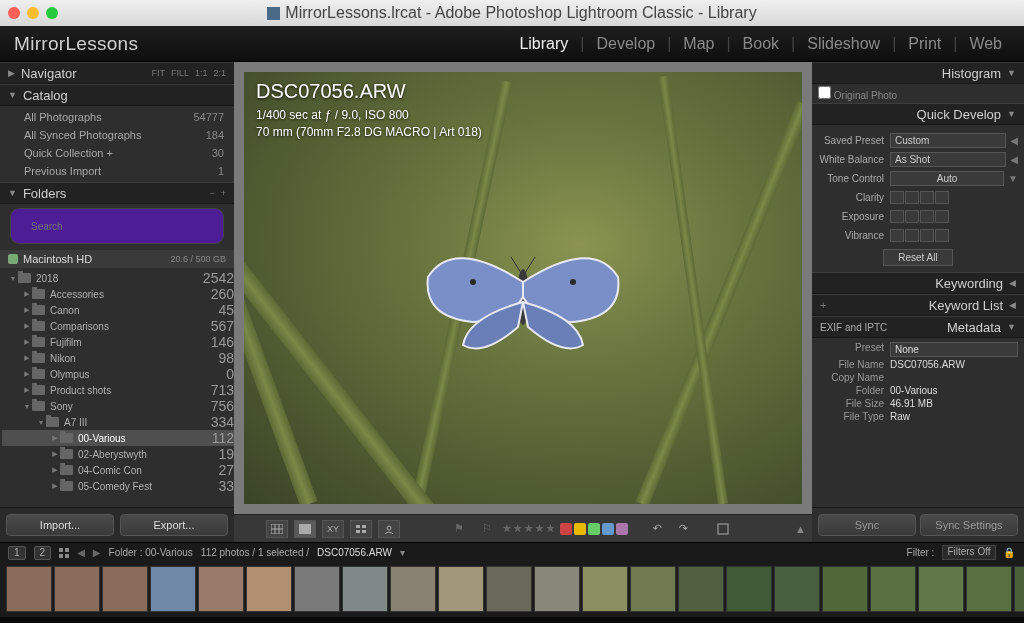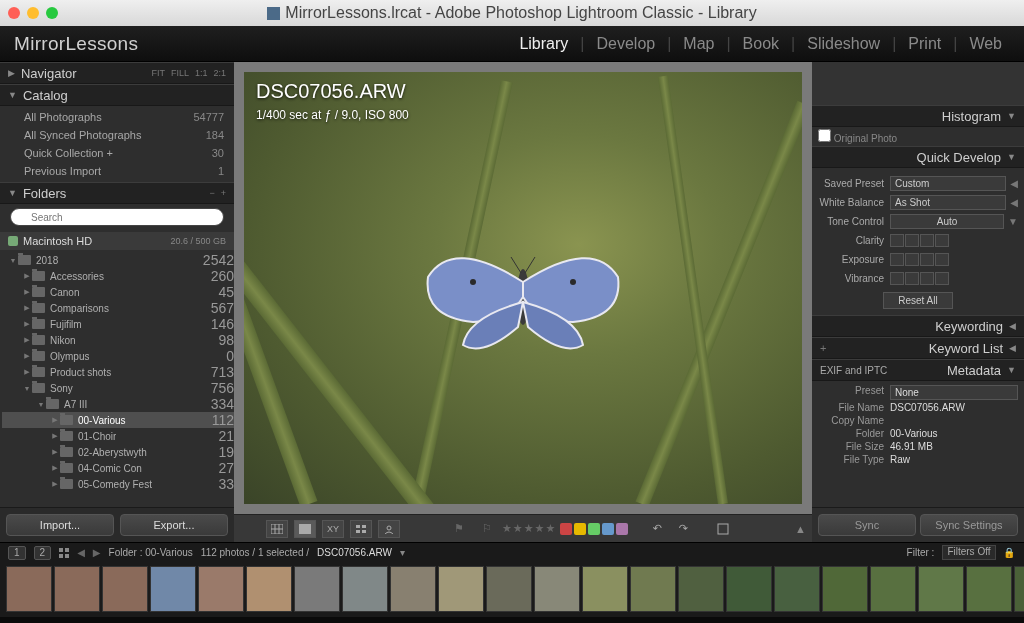--- a/index.html
+++ b/index.html
@@ -14,38 +14,38 @@
 .topbar { height:36px; background:linear-gradient(#1f1f1f,#0e0e0e); display:flex; align-items:center; padding:0 14px; border-bottom:1px solid #000; }
 .brand { font-size:19px; color:#d0d0d0; font-weight:300; letter-spacing:0.3px; }
 .modules { margin-left:auto; display:flex; gap:4px; font-size:16px; }
 .mod { color:#8a8a8a; padding:0 8px; cursor:pointer; font-weight:300; }
 .mod.active { color:#f0f0f0; }
 .mod-sep { color:#444; }
 
 .main { display:flex; height:480px; background:#333; }
 .left-panel, .right-panel { width:210px; background:#2e2e2e; overflow:hidden; display:flex; flex-direction:column; }
 .left-panel { flex:0 0 234px; }
-.right-panel { flex:0 0 212px;margin-top:43px; }
+.right-panel { flex:0 0 212px; }
 .center { flex:1; background:#7a7a7a; display:flex; flex-direction:column; }
 
 .panel-hdr { height:22px; display:flex; align-items:center; padding:0 8px; background:#222; border-top:1px solid #3c3c3c; border-bottom:1px solid #181818; cursor:pointer; }
 .panel-hdr .tri { margin-right:6px; font-size:9px; color:#888; }
 .panel-hdr .lbl { color:#cfcfcf; font-size:13px; }
 .panel-hdr .trail { margin-left:auto; color:#777; font-size:9px; display:flex; gap:6px; }
 .right-panel .panel-hdr { justify-content:flex-end; }
 .right-panel .panel-hdr .lbl { order:1; }
 .right-panel .panel-hdr .tri { order:2; margin-left:6px; margin-right:0; }
 
 .cat-body { padding:2px 0; }
 .cat-row { display:flex; padding:3px 10px 3px 24px; color:#a8a8a8; cursor:pointer; }
 .cat-row span:last-child { margin-left:auto; color:#888; }
 
 .folders-body { flex:1; overflow:hidden; }
 .search-row { padding:4px 10px; }
-.search-input { width:100%; background:#ffffff; border:1px solid #444; border-radius:9px; padding:2px 8px 2px 20px; color:#888; font-size:10px; height:18px; }
+.search-input { width:100%; background:#4c1d95; border:1px solid #444; border-radius:9px; padding:2px 8px 2px 20px; color:#888; font-size:10px; height:36px; }
 .volume { display:flex; align-items:center; background:#3a3a3a; padding:3px 8px; margin:2px 0; }
 .volume svg { margin-right:5px; }
 .vol-name { color:#ddd; font-size:11px; }
 .vol-size { margin-left:auto; color:#888; font-size:9px; }
 .tree { padding:0 0 0 2px; }
 .tnode { display:flex; align-items:center; padding:1px 0 1px 0; color:#b0b0b0; cursor:pointer; height:16px; }
 .tnode.sel { background:#4f4f4f; color:#fff; }
 .tnode .tri { width:10px; text-align:center; font-size:7px; color:#777; }
 .tnode .folder-ic { width:13px; height:10px; background:#666; margin-right:5px; position:relative; border-radius:1px; }
 .tnode .folder-ic::before { content:""; position:absolute; top:-2px; left:0; width:5px; height:2px; background:#666; }
@@ -248,26 +248,20 @@
             <span class="tri">▼</span>
             <span class="folder-ic"></span>
             <span class="nm">A7 III</span>
             <span class="cnt">334</span>
           </div>
           <div class="tnode sel" style="padding-left: 48px;">
             <span class="tri">▶</span>
             <span class="folder-ic"></span>
             <span class="nm">00-Various</span>
             <span class="cnt">112</span>
-          </div>
-          <div class="tnode" style="padding-left: 48px;">
-            <span class="tri">▶</span>
-            <span class="folder-ic"></span>
-            <span class="nm">01-Choir</span>
-            <span class="cnt">21</span>
           </div>
           <div class="tnode" style="padding-left: 48px;">
             <span class="tri">▶</span>
             <span class="folder-ic"></span>
             <span class="nm">02-Aberystwyth</span>
             <span class="cnt">19</span>
           </div>
           <div class="tnode" style="padding-left: 48px;">
             <span class="tri">▶</span>
             <span class="folder-ic"></span>
@@ -304,20 +298,21 @@
           <path d="M110 75 Q 165 90 170 118 Q 150 130 115 100 Z" fill="#6a7fb8" stroke="#e8e8f0" stroke-width="2"></path>
           <circle cx="60" cy="55" r="3" fill="#2a2a2a"></circle>
             <circle cx="160" cy="55" r="3" fill="#2a2a2a"></circle>
           <line x1="108" y1="46" x2="98" y2="30" stroke="#333" stroke-width="1"></line>
           <line x1="112" y1="46" x2="122" y2="30" stroke="#333" stroke-width="1"></line>
         </svg>
       </div>
       <div class="overlay">
         <div class="fn">DSC07056.ARW</div>
         <div class="meta">1/400 sec at ƒ / 9.0, ISO 800</div>
+        <div class="meta">70 mm (70mm F2.8 DG MACRO | Art 018)</div>
       </div>
     </div>
     <div class="toolbar">
       <div class="tb-group">
         <div class="tb-btn">
             <svg width="12" height="10">
               <rect width="12" height="10" fill="none" stroke="#aaa"></rect>
               <line x1="4" y1="0" x2="4" y2="10" stroke="#aaa"></line>
               <line x1="8" y1="0" x2="8" y2="10" stroke="#aaa"></line>
               <line x1="0" y1="5" x2="12" y2="5" stroke="#aaa"></line>

